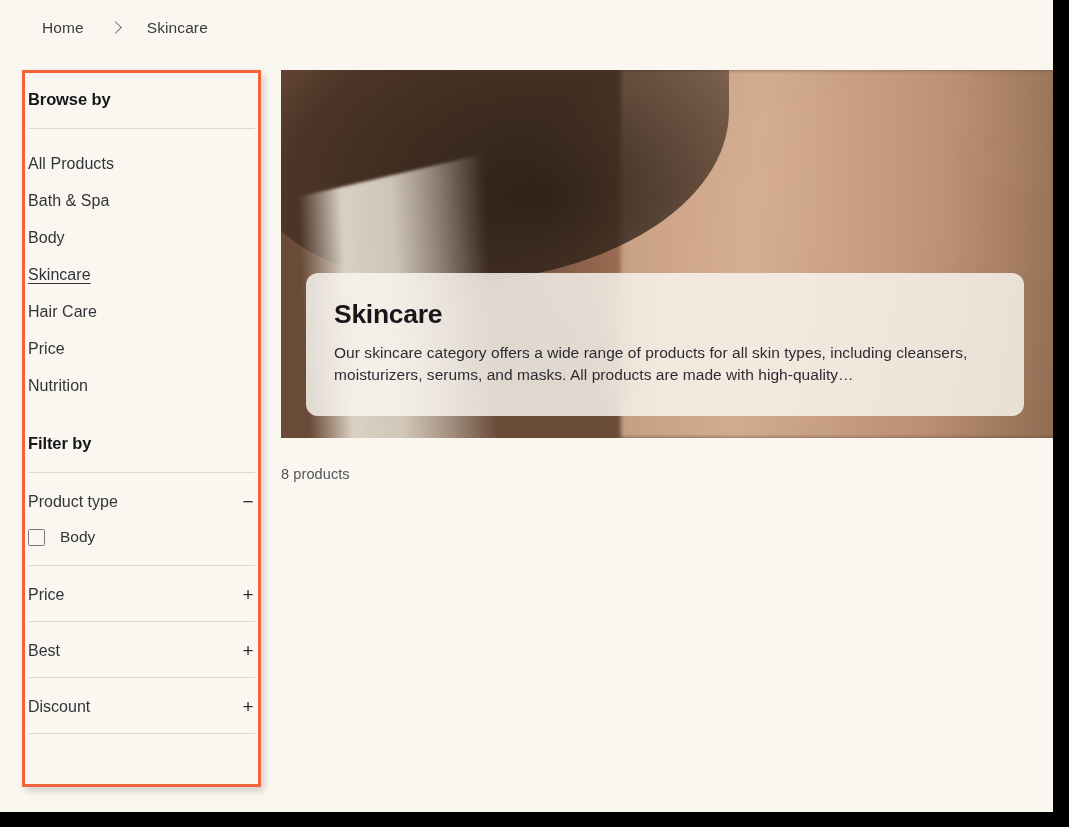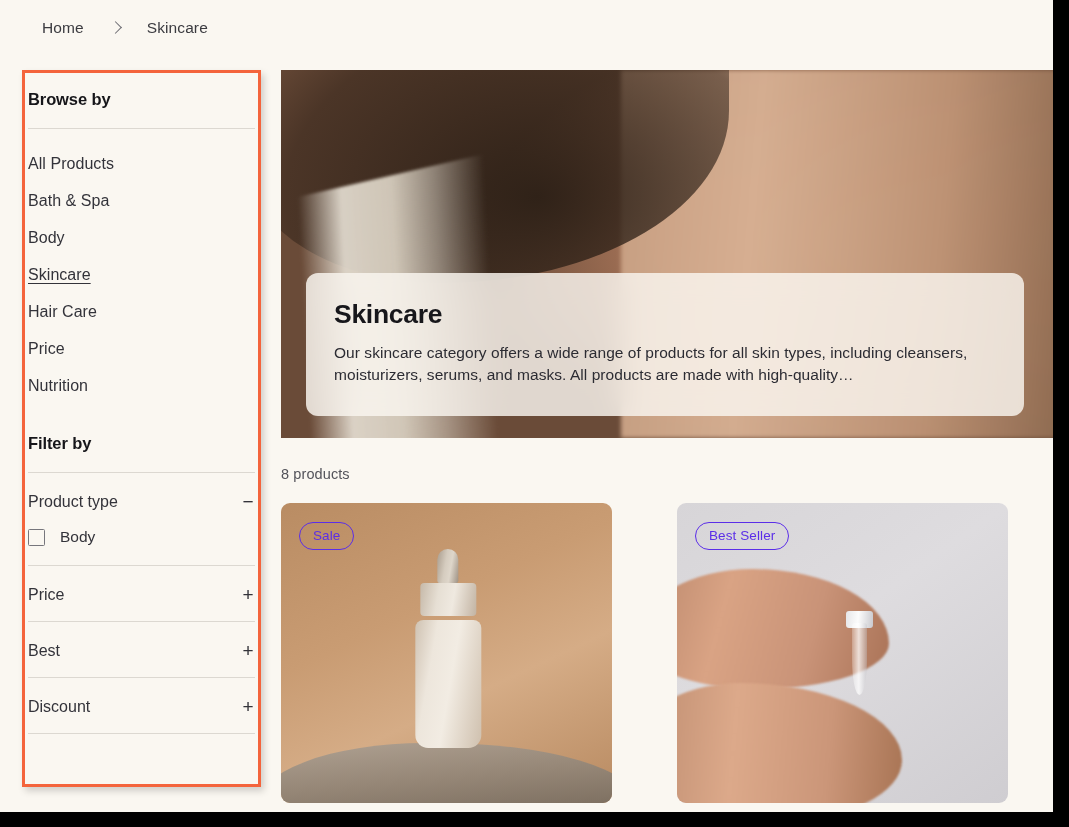--- a/index.html
+++ b/index.html
@@ -385,41 +385,16 @@
         <div class="hero-strap"></div>
       </div>
       <div class="hero-card">
         <div class="hero-title">Skincare</div>
         <div class="hero-desc">Our skincare category offers a wide range of products for all skin types, including cleansers, moisturizers, serums, and masks. All products are made with high-quality…</div>
       </div>
     </section>
 
     <div class="count">8 products</div>
 
-    <section class="grid">
-
-      <article class="product-card">
-        <div class="prod-img prod1-bg">
-          <div class="rock"></div>
-          <div class="bottle">
-            <div class="bottle-nip"></div>
-            <div class="bottle-cap"></div>
-            <div class="bottle-body"></div>
-          </div>
-        </div>
-        <span class="badge">Sale</span>
-      </article>
-
-      <article class="product-card">
-        <div class="prod-img prod2-bg">
-          <div class="hand-upper"></div>
-          <div class="pipette-cap"></div>
-          <div class="pipette"></div>
-          <div class="hand-lower"></div>
-        </div>
-        <span class="badge">Best Seller</span>
-      </article>
-
-    </section>
   </main>
 </div>
 
 <div class="annotation-box"></div>
 
 </body></html>

